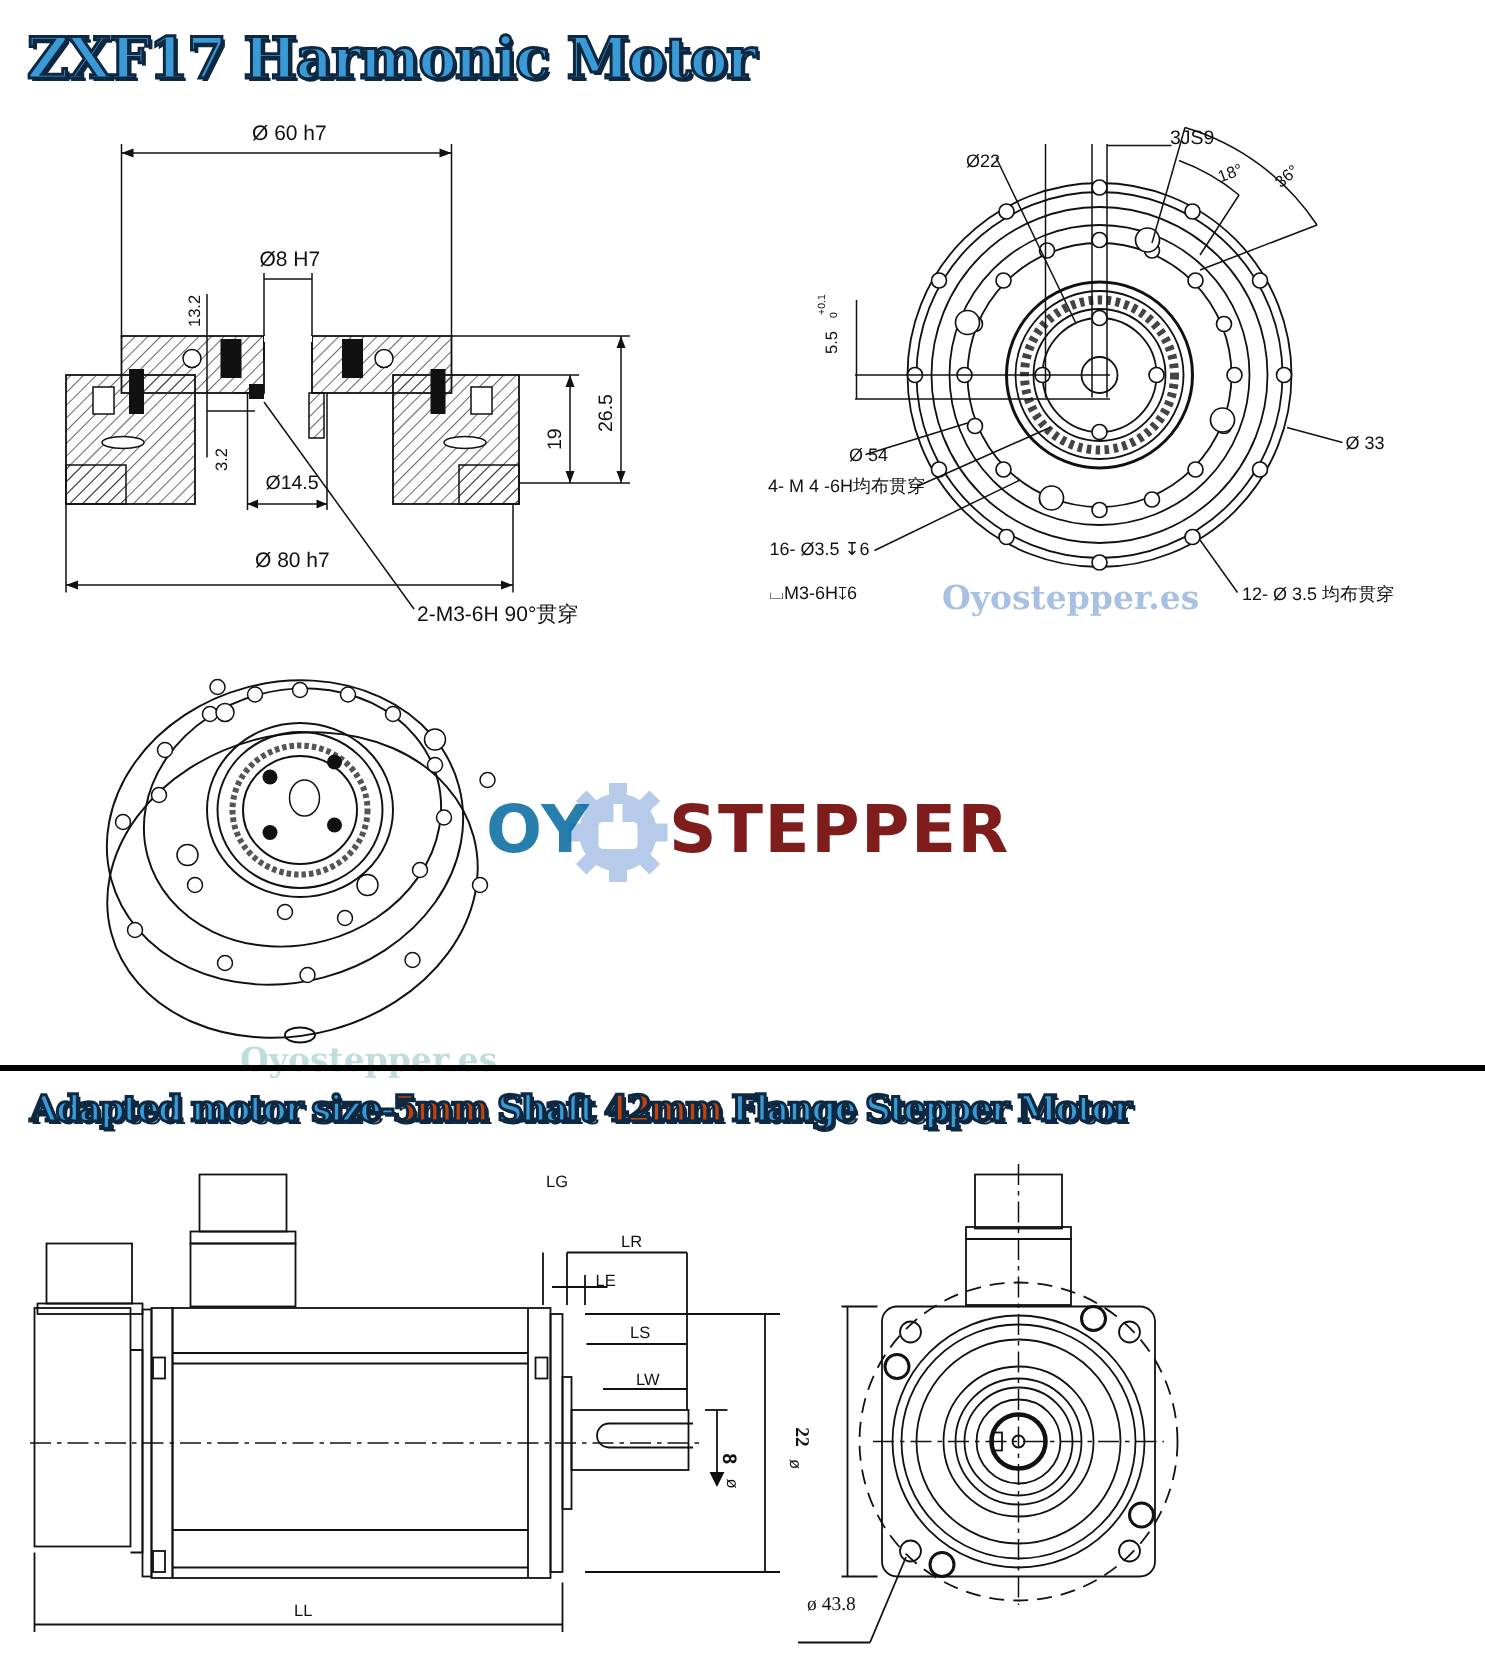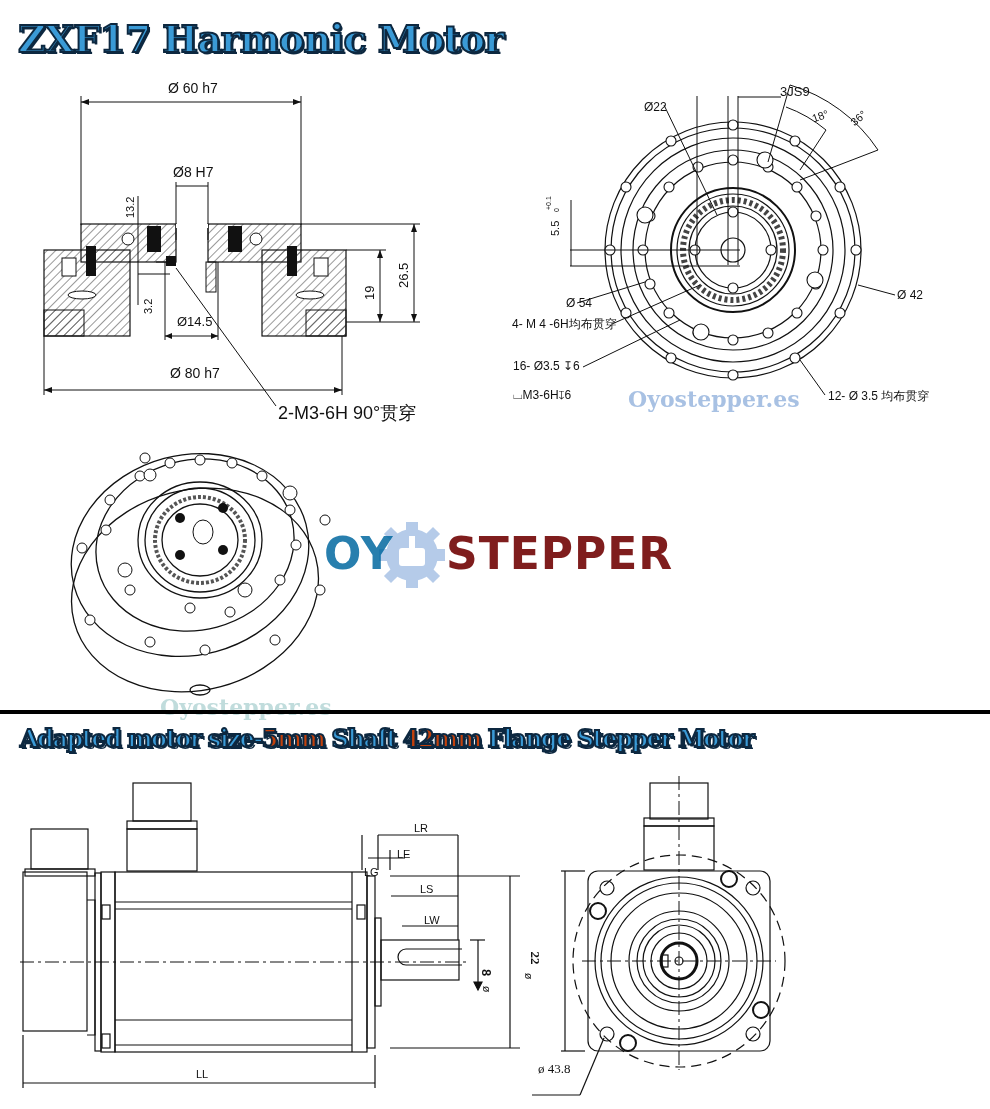--- a/index.html
+++ b/index.html
@@ -100,21 +100,21 @@
 </svg>
 
 <div class="lbl" style="left:168px;top:80px;font-size:14px">Ø 60 h7</div>
 <div class="lbl" style="left:173px;top:164px;font-size:14px">Ø8 H7</div>
 <div class="lbl sm vert" style="left:124px;top:218px">13.2</div>
 <div class="lbl sm vert" style="left:142px;top:314px">3.2</div>
 <div class="lbl" style="left:177px;top:314px">Ø14.5</div>
 <div class="lbl" style="left:170px;top:365px;font-size:14px">Ø 80 h7</div>
 <div class="lbl vert" style="left:362px;top:300px">19</div>
 <div class="lbl vert" style="left:396px;top:288px">26.5</div>
-<div class="lbl" style="left:278px;top:401px;font-size:18px">2-M3-6H 90°贯穿</div>
+<div class="lbl" style="left:278px;top:401px;font-size:14px">2-M3-6H 90°贯穿</div>
 
 <svg width="990" height="430" style="left:0;top:0">
   <g fill="none" stroke="#111" stroke-width="1.2">
     <circle cx="733" cy="250" r="128"></circle>
     <circle cx="733" cy="250" r="122"></circle>
     <circle cx="733" cy="250" r="112"></circle>
     <circle cx="733" cy="250" r="100"></circle>
     <circle cx="733" cy="250" r="88"></circle>
     <circle cx="733" cy="250" r="62" stroke-width="2"></circle>
     <circle cx="733" cy="250" r="56"></circle>
@@ -187,21 +187,21 @@
 </svg>
 
 <div class="lbl sm" style="left:780px;top:84px;font-size:13px">3JS9</div>
 <div class="lbl sm" style="left:644px;top:100px;font-size:12px">Ø22</div>
 <div class="lbl sm" style="left:812px;top:110px;transform:rotate(-20deg)">18°</div>
 <div class="lbl sm" style="left:850px;top:112px;transform:rotate(-40deg)">36°</div>
 <div class="lbl sm vert" style="left:549px;top:236px">5.5</div>
 <div class="lbl vert" style="left:545px;top:210px;font-size:7px">+0.1</div>
 <div class="lbl vert" style="left:553px;top:212px;font-size:7px">0</div>
 <div class="lbl sm" style="left:566px;top:296px;font-size:12px">Ø 54</div>
-<div class="lbl sm" style="left:897px;top:288px;font-size:12px">Ø 42</div>
+<div class="lbl sm" style="left:897px;top:288px;font-size:12px">Ø 33</div>
 <div class="lbl sm" style="left:512px;top:316px;font-size:12px">4- M 4 -6H均布贯穿</div>
 <div class="lbl sm" style="left:513px;top:359px;font-size:12px">16- Ø3.5 ↧6</div>
 <div class="lbl sm" style="left:513px;top:388px;font-size:12px">⌴M3-6H↧6</div>
 <div class="lbl sm" style="left:828px;top:388px;font-size:12px">12- Ø 3.5 均布贯穿</div>
 
 <div class="watermark-text" style="left:628px;top:386px;font-size:22px">Oyostepper.es</div>
 
 <svg width="990" height="720" style="left:0;top:0">
   <g fill="none" stroke="#111" stroke-width="1.3">
     <ellipse cx="195" cy="590" rx="125" ry="100" transform="rotate(-15 195 590)"></ellipse>
@@ -316,21 +316,21 @@
     <line x1="390" y1="876" x2="520" y2="876"></line>
     <line x1="390" y1="1048" x2="520" y2="1048"></line>
     <line x1="510" y1="876" x2="510" y2="1048"></line>
     <line x1="23" y1="1035" x2="23" y2="1088"></line>
     <line x1="375" y1="1055" x2="375" y2="1088"></line>
     <line x1="23" y1="1083" x2="375" y2="1083"></line>
   </g>
   <line x1="20" y1="962" x2="470" y2="962" stroke="#111" stroke-dasharray="14 4 3 4" stroke-width="1"></line>
 </svg>
 
-<div class="lbl sm" style="left:364px;top:866px">LG</div>
+<div class="lbl sm" style="left:364px;top:782px">LG</div>
 <div class="lbl sm" style="left:414px;top:822px">LR</div>
 <div class="lbl sm" style="left:397px;top:848px">LE</div>
 <div class="lbl sm" style="left:420px;top:883px">LS</div>
 <div class="lbl sm" style="left:424px;top:914px">LW</div>
 <div class="lbl sm" style="left:196px;top:1068px">LL</div>
 <div class="lbl" style="left:483px;top:965px;transform:rotate(90deg);font-weight:bold">8</div>
 <div class="lbl sm" style="left:484px;top:983px;transform:rotate(90deg)">ø</div>
 <div class="lbl" style="left:528px;top:950px;transform:rotate(90deg);font-family:'Liberation Serif',serif;font-weight:bold">22</div>
 <div class="lbl sm" style="left:526px;top:970px;transform:rotate(90deg)">ø</div>
 

